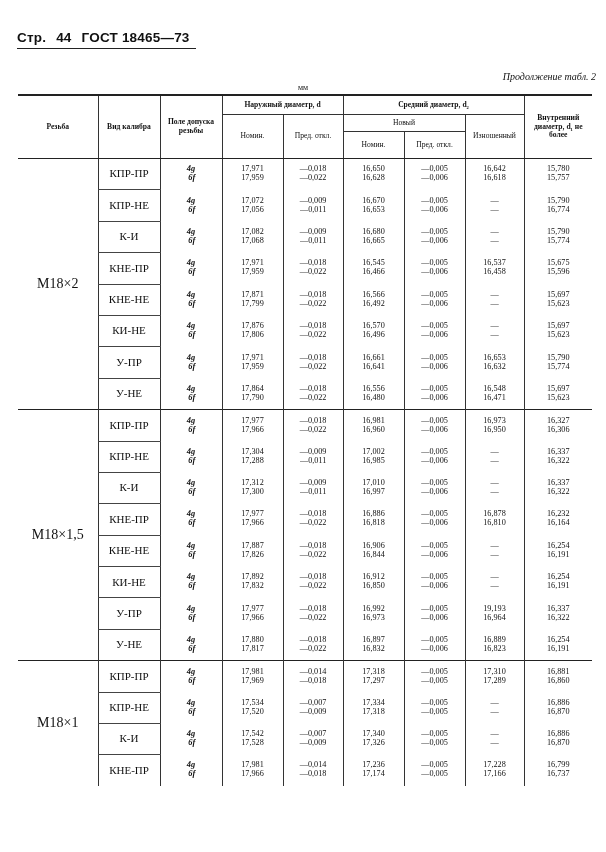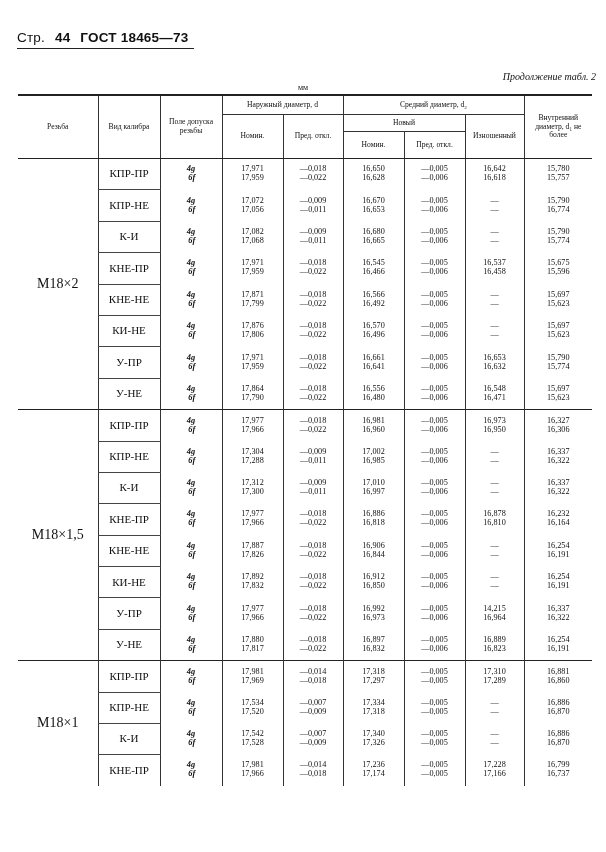--- a/index.html
+++ b/index.html
@@ -7,40 +7,40 @@
     width: 606px; height: 852px; position: relative; overflow: hidden;
     font-family: "Liberation Serif", "DejaVu Serif", serif; color: #111;
   }
   .page-header {
     position: absolute; left: 17px; top: 30px;
     font-family: "Liberation Sans", "DejaVu Sans", sans-serif;
     font-size: 13.5px; font-weight: bold; letter-spacing: 0.2px;
     padding-bottom: 3px; border-bottom: 1.5px solid #222;
   }
   .page-header span { margin-right: 6px; }
-  .page-header .str { font-weight: normal; text-align: right; }
+  .page-header .str { font-weight: bold; text-align: right; }
   .continuation {
     position: absolute; right: 10px; top: 71px;
     font-style: italic; font-size: 10px;
   }
   .units {
     position: absolute; left: 298px; top: 83px; font-size: 8px;
   }
   table.gost {
     position: absolute; left: 18px; top: 94px;
     width: 574px; border-collapse: collapse; table-layout: fixed;
     font-size: 8.2px;
   }
   table.gost th {
     font-weight: normal; text-align: center; vertical-align: middle;
     font-size: 7.6px; line-height: 1.15; padding: 1px 2px;
     border-left: 1px solid #333;
   }
   table.gost th.first, table.gost td.first { border-left: none; }
-  table.gost thead tr.h1 th { border-top: 2px solid #222; }
+  table.gost thead tr.h1 th { border-top: 2px solid #222; font-weight: bold; }
   table.gost thead tr.h1 th.group { border-bottom: 1px solid #333; height: 16px; }
   table.gost thead tr.h2 th.group { border-bottom: 1px solid #333; height: 14px; }
   table.gost thead tr:last-child th, table.gost thead th.tall { border-bottom: 1.5px solid #222; }
   table.gost td {
     border-left: 1px solid #333; text-align: center; vertical-align: middle;
     height: 30.4px; padding: 0; line-height: 1.05;
   }
   table.gost td.thread { border-left: none; }
   td.gauge { font-size: 11px; border-bottom: 1px solid #444; }
   td.gauge.last { border-bottom: none; text-align: center; }
@@ -239,21 +239,21 @@
         <td class="num"><div class="pair"><div>—</div><div>—</div></div></td>
         <td class="num"><div class="pair"><div>16,254</div><div>16,191</div></div></td>
       </tr>
       <tr>
         <td class="gauge">У-ПР</td>
         <td class="fld"><div class="pair"><div>4g</div><div>6f</div></div></td>
         <td class="num"><div class="pair"><div>17,977</div><div>17,966</div></div></td>
         <td class="num"><div class="pair"><div>—0,018</div><div>—0,022</div></div></td>
         <td class="num"><div class="pair"><div>16,992</div><div>16,973</div></div></td>
         <td class="num"><div class="pair"><div>—0,005</div><div>—0,006</div></div></td>
-        <td class="num"><div class="pair"><div>14,215</div><div>16,964</div></div></td>
+        <td class="num"><div class="pair"><div>19,193</div><div>16,964</div></div></td>
         <td class="num"><div class="pair"><div>16,337</div><div>16,322</div></div></td>
       </tr>
       <tr>
         <td class="gauge last">У-НЕ</td>
         <td class="fld"><div class="pair"><div>4g</div><div>6f</div></div></td>
         <td class="num"><div class="pair"><div>17,880</div><div>17,817</div></div></td>
         <td class="num"><div class="pair"><div>—0,018</div><div>—0,022</div></div></td>
         <td class="num"><div class="pair"><div>16,897</div><div>16,832</div></div></td>
         <td class="num"><div class="pair"><div>—0,005</div><div>—0,006</div></div></td>
         <td class="num"><div class="pair"><div>16,889</div><div>16,823</div></div></td>

